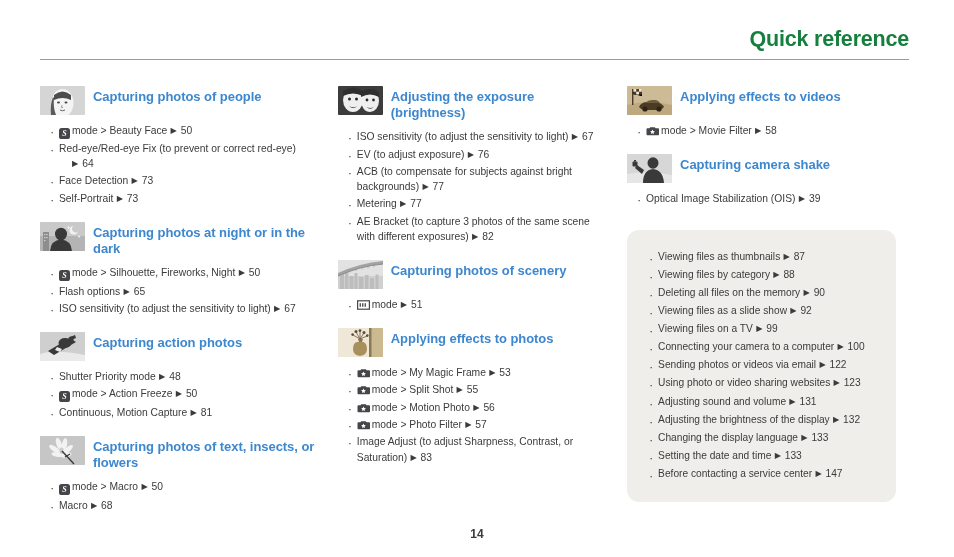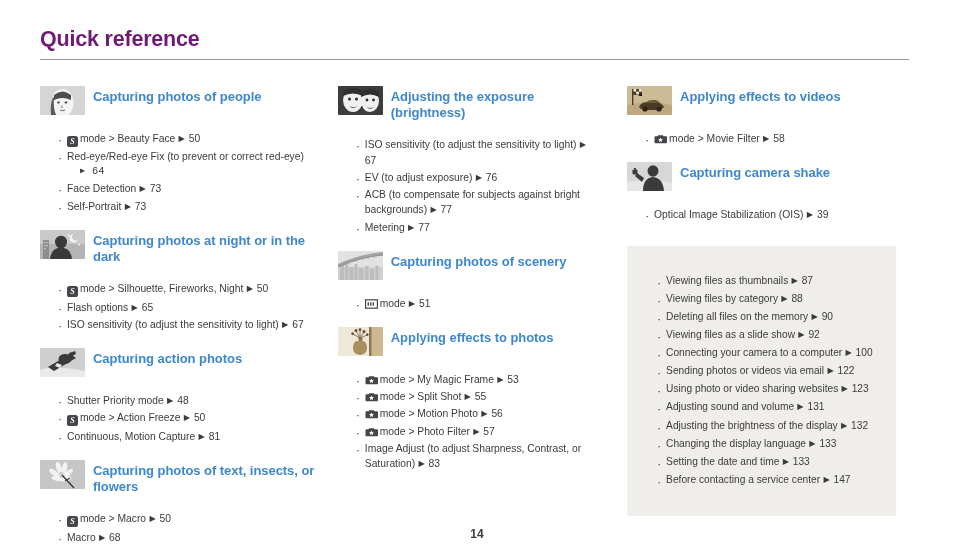--- a/index.html
+++ b/index.html
@@ -24,23 +24,24 @@
   
   .title-block {
     border-bottom: 1.5px solid #9a9a9a;
     padding-bottom: 7px;
     margin-bottom: 26px;
     width: 869px;
   }
   .page-title {
     font-size: 21.5px;
     font-weight: bold;
-    color: #701a75;
+    color: #15803d;
     letter-spacing: -0.2px;
     line-height: 1.1;
+    text-align: right;
   }
   
   .columns {
     display: flex;
     gap: 0;
   }
   .col {
     box-sizing: border-box;
   }
   .col1 { width: 305px; padding-right: 10px; }
@@ -71,21 +72,21 @@
     font-size: 13px;
     font-weight: bold;
     color: #3d87cf;
     line-height: 1.26;
     padding-top: 3px;
     letter-spacing: -0.05px;
   }
   
   ul.items {
     list-style: none;
-    margin: 16px;
+    margin: 8px;
     padding: 0;
   }
   ul.items li {
     position: relative;
     padding-left: 11px;
     font-size: 10.3px;
     line-height: 1.47;
     color: #3b3b3b;
     margin-bottom: 2.2px;
   }
@@ -100,21 +101,20 @@
   }
   .arrow {
     font-size: 8.2px;
     vertical-align: 1px;
     letter-spacing: 0;
     padding: 0 1px;
   }
   .indent-sub {
     display: block;
     padding-left: 12px;
-    font-family: Liberation Mono, monospace;
   }
   
   .icon-inline {
     display: inline-block;
     vertical-align: -2px;
     margin-right: 2px;
   }
   .icon-s {
     width: 11px; height: 11px;
     background: #46464a;
@@ -130,21 +130,21 @@
   .icon-star-cam {
     width: 13px; height: 10px;
     position: relative;
   }
   .icon-pano {
     width: 13px; height: 10px;
   }
   
   .callout {
     background: #f0eeea;
-    border-radius: 2px;
+    border-radius: 12px;
     padding: 12px 2px 12px 12px;
     margin-top: 24px;
     width: 269px;
     box-sizing: border-box;
   }
   .callout ul.items li {
     margin-bottom: 3.1px;
     font-size: 10.2px;
   }
   
@@ -285,20 +285,21 @@
         <path d="M28.5 21 Q32 24.5 36 21 Q32.2 23 28.5 21 Z" fill="#2a2a2a"></path>
               </svg>
             </span>
             <div class="sec-title">Adjusting the exposure (brightness)</div>
           </div>
           <ul class="items">
             <li><span>ISO sensitivity (to adjust the sensitivity to light)</span><span class="arrow"> ▶</span><span> 67</span></li>
             <li><span>EV (to adjust exposure)</span><span class="arrow"> ▶</span><span> 76</span></li>
             <li><span>ACB (to compensate for subjects against bright backgrounds)</span><span class="arrow"> ▶</span><span> 77</span></li>
             <li><span>Metering</span><span class="arrow"> ▶</span><span> 77</span></li>
+            <li><span>AE Bracket (to capture 3 photos of the same scene with different exposures)</span><span class="arrow"> ▶</span><span> 82</span></li>
           </ul>
         </div>
         <div class="section">
           <div class="sec-head">
             <span class="thumb">
               <svg xmlns="http://www.w3.org/2000/svg" viewBox="0 0 45 29" width="45" height="29">
                 <rect width="45" height="29" fill="#e2e2e2"></rect>
         <rect y="16" width="45" height="13" fill="#d0d0d0"></rect>
         <g fill="#bdbdbd">
           <rect x="2" y="14" width="4" height="15"></rect>
@@ -430,20 +431,21 @@
           <ul class="items">
             <li><span>Optical Image Stabilization (OIS)</span><span class="arrow"> ▶</span><span> 39</span></li>
           </ul>
         </div>
         <div class="callout">
           <ul class="items">
             <li><span>Viewing files as thumbnails</span><span class="arrow"> ▶</span><span> 87</span></li>
             <li><span>Viewing files by category</span><span class="arrow"> ▶</span><span> 88</span></li>
             <li><span>Deleting all files on the memory</span><span class="arrow"> ▶</span><span> 90</span></li>
             <li><span>Viewing files as a slide show</span><span class="arrow"> ▶</span><span> 92</span></li>
+            <li><span>Viewing files on a TV</span><span class="arrow"> ▶</span><span> 99</span></li>
             <li><span>Connecting your camera to a computer</span><span class="arrow"> ▶</span><span> 100</span></li>
             <li><span>Sending photos or videos via email</span><span class="arrow"> ▶</span><span> 122</span></li>
             <li><span>Using photo or video sharing websites</span><span class="arrow"> ▶</span><span> 123</span></li>
             <li><span>Adjusting sound and volume</span><span class="arrow"> ▶</span><span> 131</span></li>
             <li><span>Adjusting the brightness of the display</span><span class="arrow"> ▶</span><span> 132</span></li>
             <li><span>Changing the display language</span><span class="arrow"> ▶</span><span> 133</span></li>
             <li><span>Setting the date and time</span><span class="arrow"> ▶</span><span> 133</span></li>
             <li><span>Before contacting a service center</span><span class="arrow"> ▶</span><span> 147</span></li>
           </ul>
         </div>

